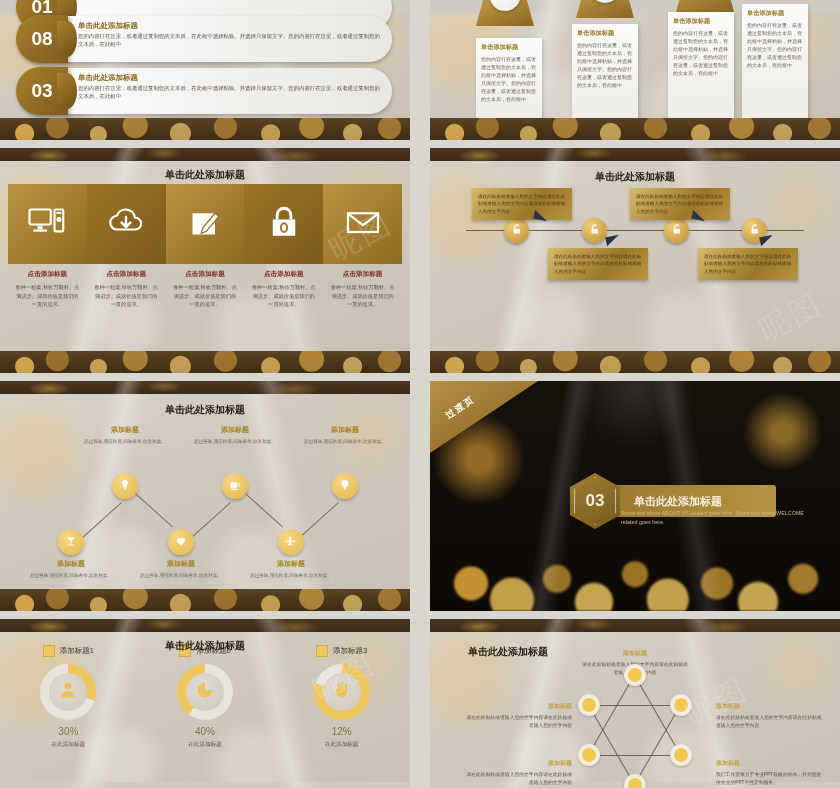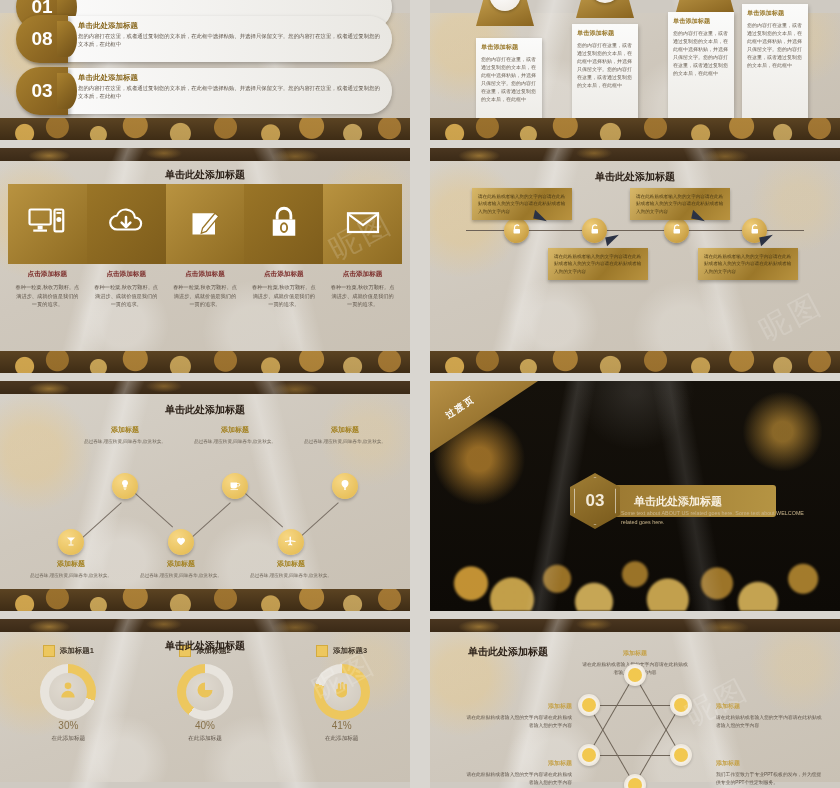--- a/index.html
+++ b/index.html
@@ -182,27 +182,27 @@
     clip-path:polygon(50% 0,100% 25%,100% 75%,50% 100%,0 75%,0 25%);
     border:1px solid rgba(255,255,255,.55); }
   .en { position:absolute; left:191px; top:128px; width:200px; z-index:3;
         color:#cbb78e; font-size:5.4px; line-height:1.7;}
 
   
   .dn-wrap{ position:absolute; top:26px; left:0; right:0; display:flex; }
   .dn-col{ flex:1; display:flex; flex-direction:column; align-items:center;}
   .dn-leg{ display:flex; align-items:center; gap:5px; margin-bottom:7px;}
   .dn-sw{ width:12px; height:12px; background:#edc75e; border:1px solid #d3ab3f;}
-  .dn-leg span{ font-size:7.5px; font-weight:bold; color:#40362a;}
+  .dn-leg span{ font-size:7.5px; font-weight:normal; color:#40362a;}
   .dn{ position:relative; width:56px; height:56px; border-radius:50%;}
   .dn .hole{ position:absolute; inset:9px; border-radius:50%;
     background:radial-gradient(circle at 40% 35%,#e0dad0,#cfc8bd);
     display:flex;align-items:center;justify-content:center;}
   .dn .hole svg{width:20px;height:20px;fill:#ebc459;}
-  .dn-pct{ font-size:10px; color:#87714a;}
+  .dn-pct{ margin-top:6px; font-size:10px; color:#87714a;}
   .dn-cap{ margin-top:4px; font-size:5.6px; color:#5d5348;}
 
   
   .hx-node{ position:absolute; width:22px; height:22px; border-radius:50%;
     background:#f4efe6; border:2px solid #efe9de; box-shadow:0 1px 3px rgba(0,0,0,.2);
     display:flex; align-items:center; justify-content:center; z-index:3;}
   .hx-node i{ width:14px;height:14px;border-radius:50%;background:#f2c84f; display:block;}
   .hx-edge{ position:absolute; height:1px; background:#6f6559; transform-origin:0 0; z-index:2;}
   .hx-txt{ position:absolute; width:108px;}
   .hx-txt h5{ font-size:6px; font-weight:bold; color:#c5a24a; margin-bottom:3px;}
@@ -536,21 +536,21 @@
           <i class="dn-sw"></i>
           <span>添加标题3</span>
         </div>
         <div class="dn" style="background:conic-gradient(#edc75e 0 80%, #e8e4dd 80% 100%);">
           <div class="hole">
             <span><svg viewBox="0 0 24 24">
                   <path d="M7 11V5.5a1.5 1.5 0 0 1 3 0V11h1V4a1.5 1.5 0 0 1 3 0v7h1V6a1.5 1.5 0 0 1 3 0v9a6 6 0 0 1-6 6h-1a6 6 0 0 1-6-6v-3a1.5 1.5 0 0 1 3 0z"></path>
                 </svg></span>
           </div>
         </div>
-        <div class="dn-pct">41%</div>
+        <div class="dn-pct">12%</div>
         <div class="dn-cap">在此添加标题</div>
       </div>
     </div>
   </div>
 
   <div class="slide">
     <div class="topbar"></div>
     <div class="paper"></div>
     <div class="beams"></div>
     <div class="wm" style="right:22%; top:34%;">昵图</div>

